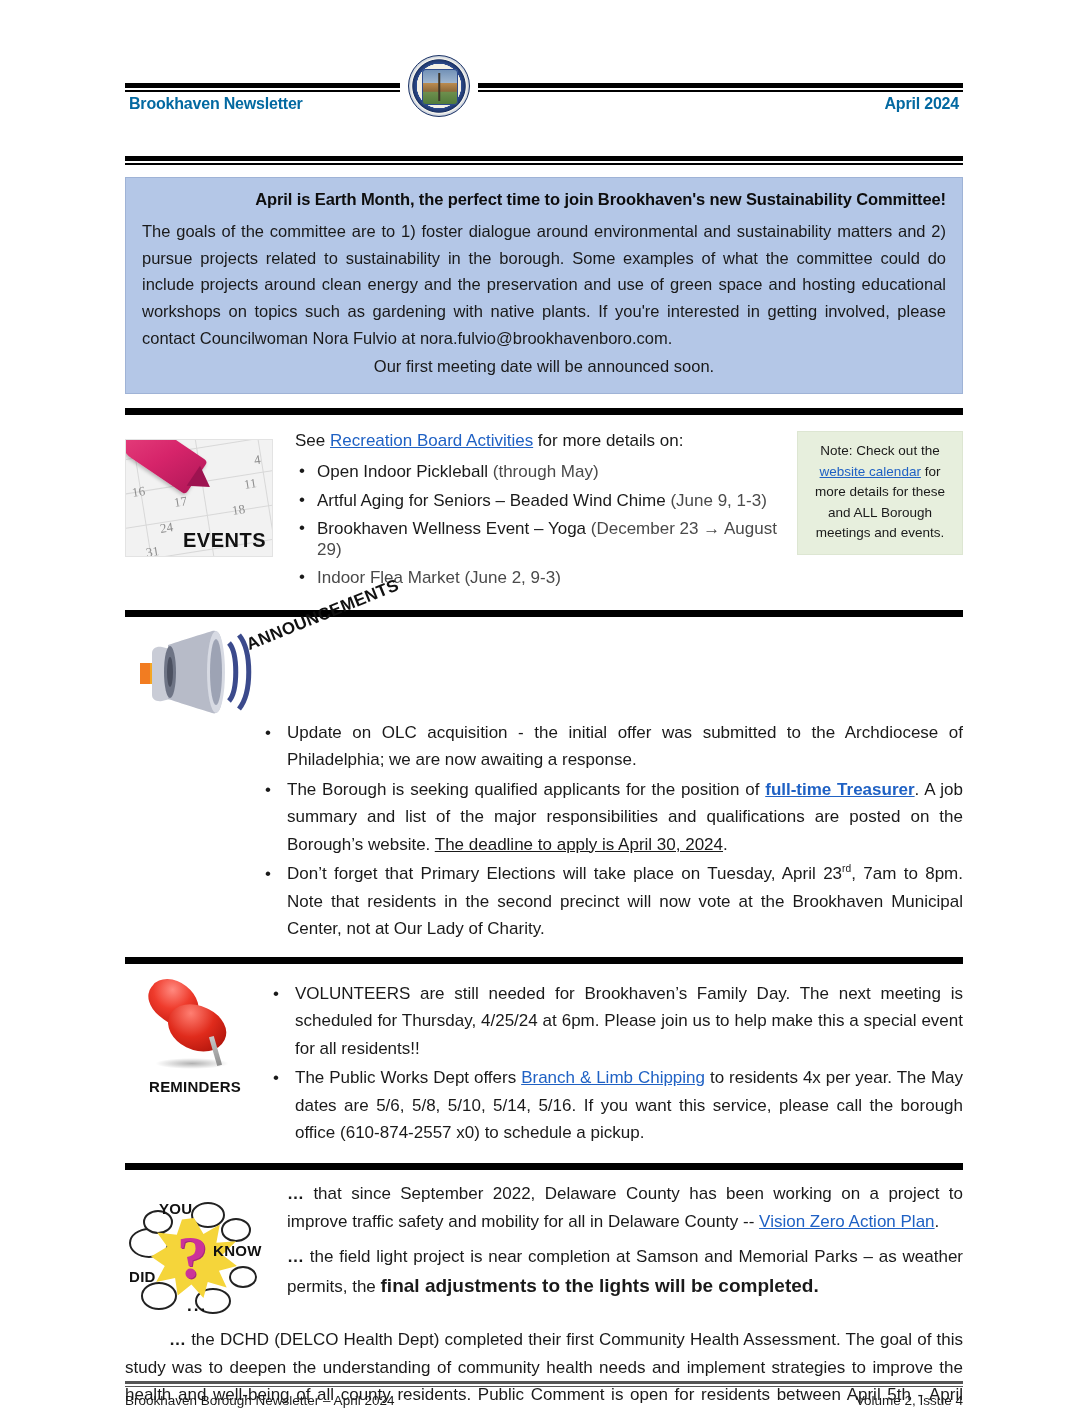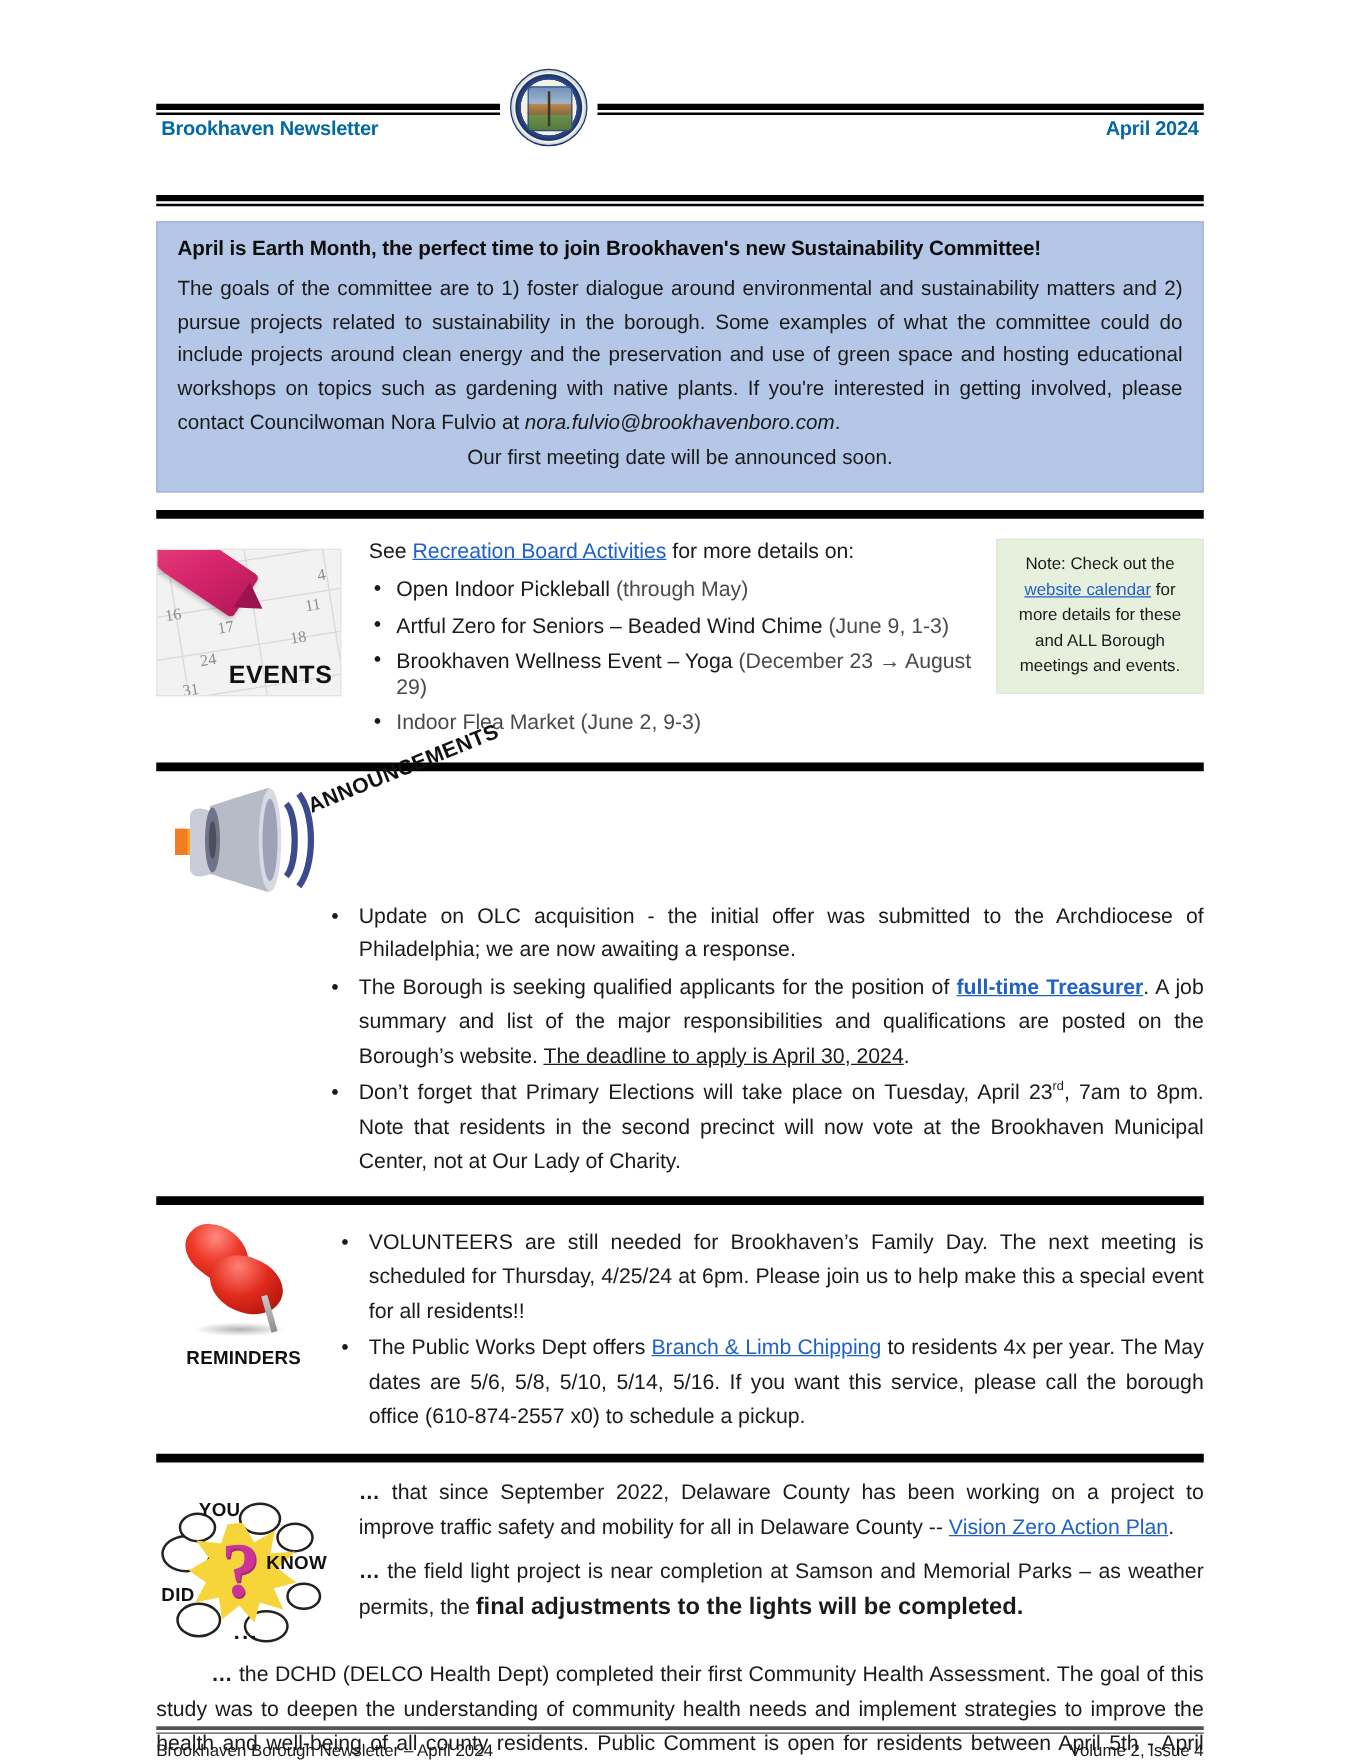--- a/index.html
+++ b/index.html
@@ -111,34 +111,34 @@
   }
 
   
   .banner {
     margin-top: 12px;
     background: #b4c7e7;
     border: 1px solid #9fb3d6;
     padding: 12px 16px 14px;
   }
   .banner-title {
-    text-align: left;
+    text-align: right;
     font-weight: bold;
     font-size: 16.5px;
     color: #0d0d0d;
     margin-bottom: 9px;
     letter-spacing: -0.1px;
   }
   .banner-body {
     font-size: 16.5px;
     line-height: 1.62;
     text-align: justify;
     color: #1a1a1a;
   }
-  .banner-body .em { font-style: italic; }
+  .banner-body .em { }
   .banner-last {
     text-align: center;
     font-size: 16.5px;
     line-height: 1.62;
     color: #1a1a1a;
     margin-top: 1px;
   }
 
   
   .divider {
@@ -397,21 +397,21 @@
       <span class="cal-num" style="left:128px;top:12px">4</span>
       <div class="pen"></div>
       <div class="cal-label">EVENTS</div>
     </div>
 
     <div class="events-mid">
       <div class="events-lead"><span>See </span><a class="link" href="#">Recreation Board Activities</a><span> for more details on:</span></div>
 
       <ul class="events-list">
         <li><span>Open Indoor Pickleball </span><span class="gray">(through May)</span></li>
-        <li><span>Artful Zero for Seniors – Beaded Wind Chime </span><span class="gray">(June 9, 1-3)</span></li>
+        <li><span>Artful Aging for Seniors – Beaded Wind Chime </span><span class="gray">(June 9, 1-3)</span></li>
         <li><span>Brookhaven Wellness Event – Yoga </span><span class="gray">(December 23 → August 29)</span></li>
         <li><span class="gray">Indoor Flea Market </span><span class="gray">(June 2, 9-3)</span></li>
       </ul>
     </div>
 
     <div class="note-box">
       <span>Note: Check out the</span>
       <a class="link" href="#">website calendar</a>
       <span>for more details for these and ALL Borough meetings and events.</span>
     </div>

